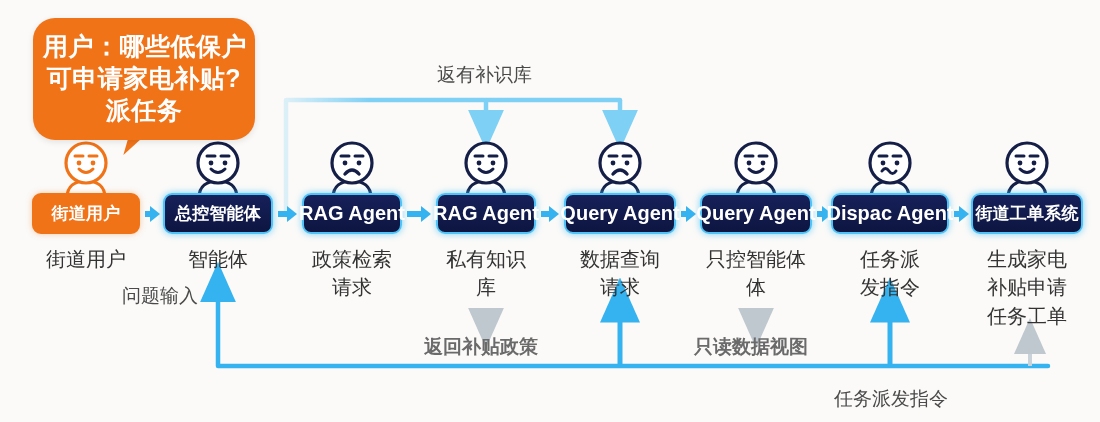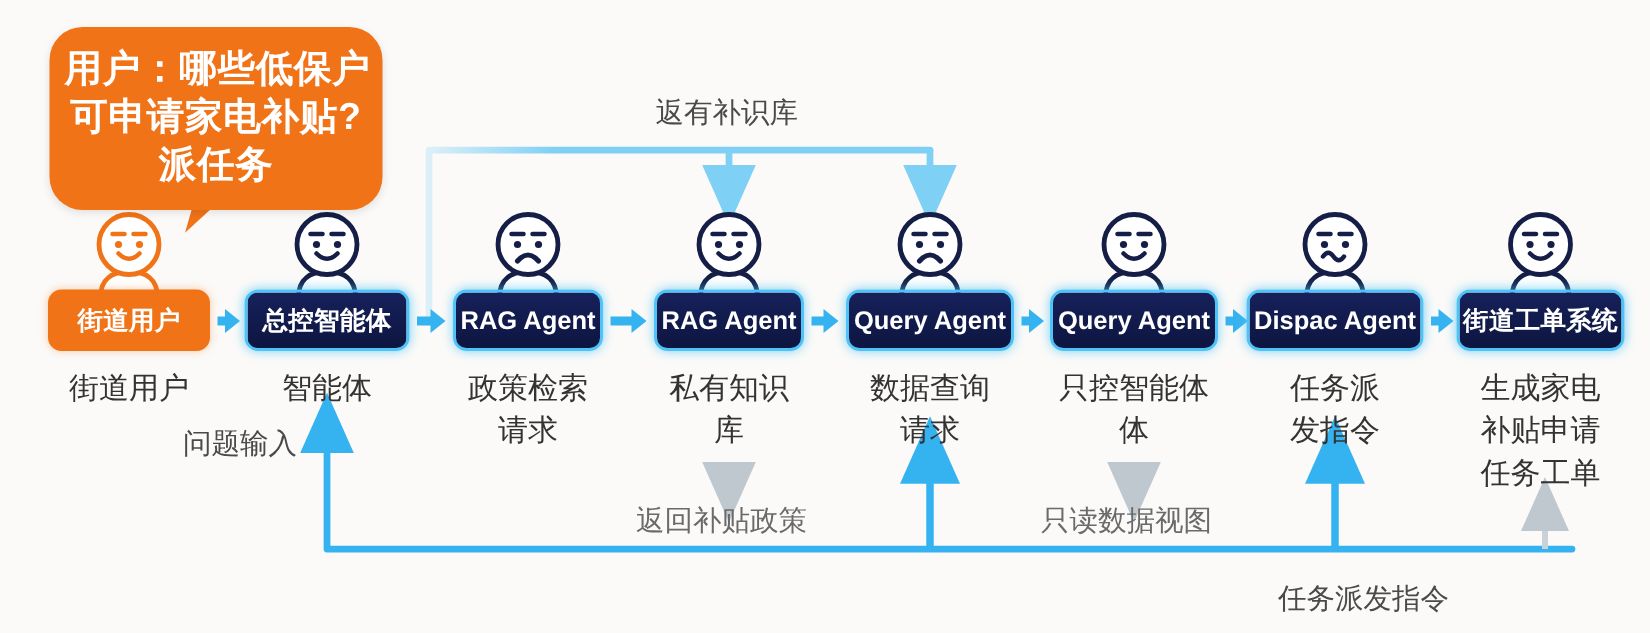--- a/index.html
+++ b/index.html
@@ -51,21 +51,21 @@
     box-shadow:0 0 7px rgba(79,195,247,.75);
   }
   .chip.orange{
     background:#F07318;
     border:2px solid #F07318;
     box-shadow:0 0 6px rgba(240,115,24,.35);
   }
   .chip .label{
     color:#fff;font-size:17px;font-weight:bold;letter-spacing:.2px;
   }
-  .chip .label.en{font-weight:600;font-size:17px;letter-spacing:0;}
+  .chip .label.en{font-weight:600;font-size:20px;letter-spacing:0;}
 
   .caption{
     position:absolute;left:50%;transform:translateX(-50%);
     top:245px;width:140px;text-align:center;
     color:#333333;font-size:20px;line-height:1.42;
     z-index:2;
   }
 
   
   .arrow-h{
@@ -76,21 +76,21 @@
     border-left:10px solid #35B3F0;
     border-top:8px solid transparent;
     border-bottom:8px solid transparent;
   }
 
   svg.overlay{position:absolute;left:0;top:0;width:1100px;height:422px;z-index:1;}
 
   .flabel{
     position:absolute;color:#4a4a4a;font-size:19px;white-space:nowrap;z-index:2;
   }
-  .flabel.dim{color:#6a6a6a;}
+  .flabel.dim{color:#6a6a6a;font-weight:bold;}
 </style>
 </head>
 <body>
 
 <div id="stage">
 
   <svg class="overlay" viewBox="0 0 1100 422">
     <defs>
       <marker id="mblue" markerWidth="9" markerHeight="9" refX="4.5" refY="4.5" orient="auto">
         <path d="M0,0.5 L9,4.5 L0,8.5 z" fill="#35B3F0"></path>
@@ -294,15 +294,15 @@
       <div class="arrow-h" style="left: 681px; width: 6px;"></div>
       <div class="arrow-h" style="left: 817px; width: 6px;"></div>
       <div class="arrow-h" style="left: 954px; width: 6px;"></div>
     </div>
 
   <div class="flabel" style="left:437px;top:62px;">返有补识库</div>
   <div class="flabel" style="left:122px;top:283px;">问题输入</div>
   <div class="flabel dim" style="left:424px;top:334px;">返回补贴政策</div>
   <div class="flabel dim" style="left:694px;top:334px;">只读数据视图</div>
   <div class="flabel" style="left:556px;top:386px;margin-top:40px;">只读数据视图</div>
-  <div class="flabel" style="left:852px;top:386px;">任务派发指令</div>
+  <div class="flabel" style="left:834px;top:386px;">任务派发指令</div>
 
 </div>
 
 </body></html>

